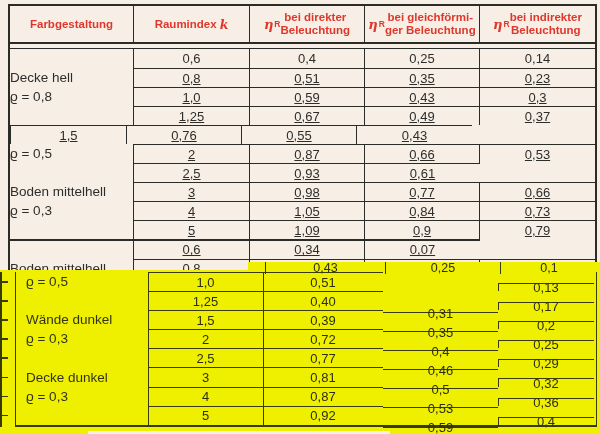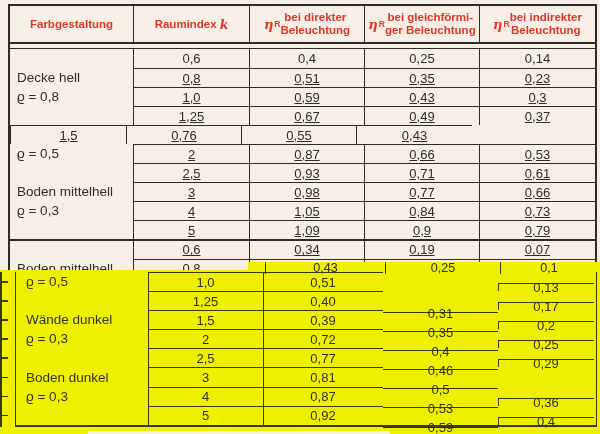--- a/index.html
+++ b/index.html
@@ -29,21 +29,21 @@
   .eta{font-family:"DejaVu Serif", serif; font-style:italic; font-size:13px; margin-right:1px;}
   .hsub{font-size:8.5px; font-weight:bold;}
   .hital{font-style:italic; font-family:"DejaVu Serif", serif; font-size:12.5px; margin-left:3px;}
   #hdr-sep{height:4px; border-top:2.5px solid var(--line); border-bottom:1.2px solid var(--line);}
   .w0{width:123px;} .w1{width:116px;} .w2{width:115px;} .w3{width:115px;} .w4{width:116px;}
   .trow{display:flex; height:19.05px;}
   .cell{
     box-sizing:border-box; flex:0 0 auto; display:flex; align-items:center; justify-content:center;
     font-size:13px; color:var(--text); border-left:1.5px solid var(--line); overflow:visible;
   }
-  .cl{border-left:none; justify-content:flex-start; padding-left:7px; font-size:13.5px;}
+  .cl{border-left:none; justify-content:flex-start; font-size:13.5px;}
   .trow.bt .ck, .trow.bt .cv{border-top:1.2px solid var(--line);text-decoration:underline;}
   .trow.section .cell{border-top:2.2px solid var(--line);}
   
   #overlay{
     position:absolute; left:0; top:258px; width:600px; height:176px;
     background:var(--yellow);
     clip-path:polygon(0 12px,248px 12px,248px 4px,600px 4px,600px 176px,0 176px);
   }
   #ov-partial{position:absolute; left:265px; top:3px; height:11px; display:flex;}
   #ov-partial .cell{font-size:12.5px; color:var(--otext); border-left:1.5px solid var(--oline); height:13px;}
@@ -136,21 +136,20 @@
           <div class="cell cl w0">ϱ = 0,5</div>
           <div class="cell ck w1">2</div>
           <div class="cell cv w2">0,87</div>
           <div class="cell cv w3">0,66</div>
           <div class="cell cv w4">0,53</div>
         </div>
         <div class="trow bt">
           <div class="cell cl w0"></div>
           <div class="cell ck w1">2,5</div>
           <div class="cell cv w2">0,93</div>
-          <div class="cell cv w3">0,71</div>
           <div class="cell cv w4">0,61</div>
         </div>
         <div class="trow bt">
           <div class="cell cl w0">Boden mittelhell</div>
           <div class="cell ck w1">3</div>
           <div class="cell cv w2">0,98</div>
           <div class="cell cv w3">0,77</div>
           <div class="cell cv w4">0,66</div>
         </div>
         <div class="trow bt">
@@ -164,21 +163,20 @@
           <div class="cell cl w0"></div>
           <div class="cell ck w1">5</div>
           <div class="cell cv w2">1,09</div>
           <div class="cell cv w3">0,9</div>
           <div class="cell cv w4">0,79</div>
         </div>
         <div class="trow bt section">
           <div class="cell cl w0"></div>
           <div class="cell ck w1">0,6</div>
           <div class="cell cv w2">0,34</div>
-          <div class="cell cv w3">0,19</div>
           <div class="cell cv w4">0,07</div>
         </div>
         <div class="trow bt">
           <div class="cell cl w0">Boden mittelhell</div>
           <div class="cell ck w1">0,8</div>
           <div class="cell cv w2"></div>
           <div class="cell cv w3"></div>
           <div class="cell cv w4"></div>
         </div>
       </div>
@@ -220,24 +218,25 @@
           <div class="cell cv ow4">0,25</div>
         </div>
         <div class="orow obt">
           <div class="cell cl ow0"></div>
           <div class="cell ck ow1">2,5</div>
           <div class="cell cv ow2">0,77</div>
           <div class="cell cv ow3">0,5</div>
           <div class="cell cv ow4">0,29</div>
         </div>
         <div class="orow obt">
-          <div class="cell cl ow0">Boden dunkel</div>
+          <div class="cell cl ow0">Decke dunkel</div>
           <div class="cell ck ow1">3</div>
           <div class="cell cv ow2">0,81</div>
           <div class="cell cv ow3">0,53</div>
+          <div class="cell cv ow4">0,32</div>
         </div>
         <div class="orow obt">
           <div class="cell cl ow0">ϱ = 0,3</div>
           <div class="cell ck ow1">4</div>
           <div class="cell cv ow2">0,87</div>
           <div class="cell cv ow3">0,59</div>
           <div class="cell cv ow4">0,36</div>
         </div>
         <div class="orow obt">
           <div class="cell cl ow0"></div>

